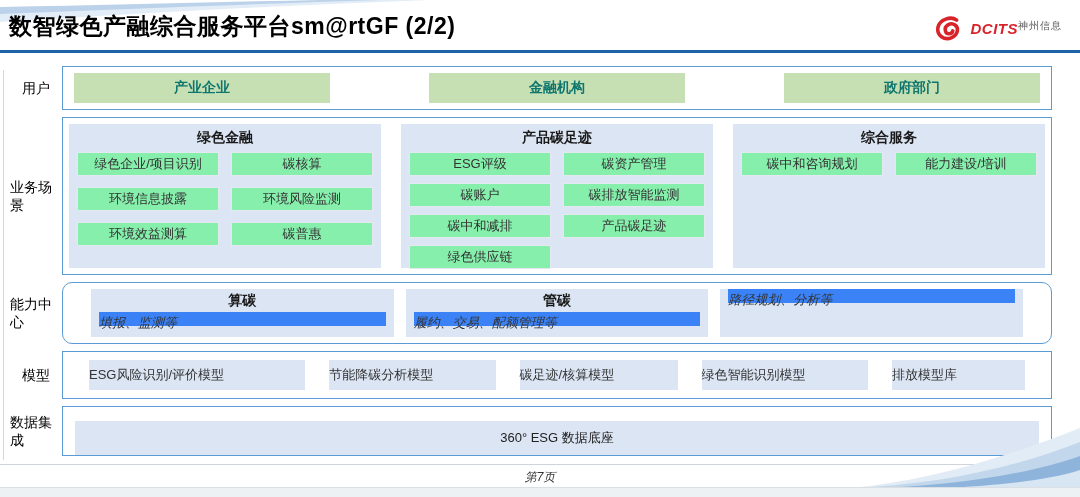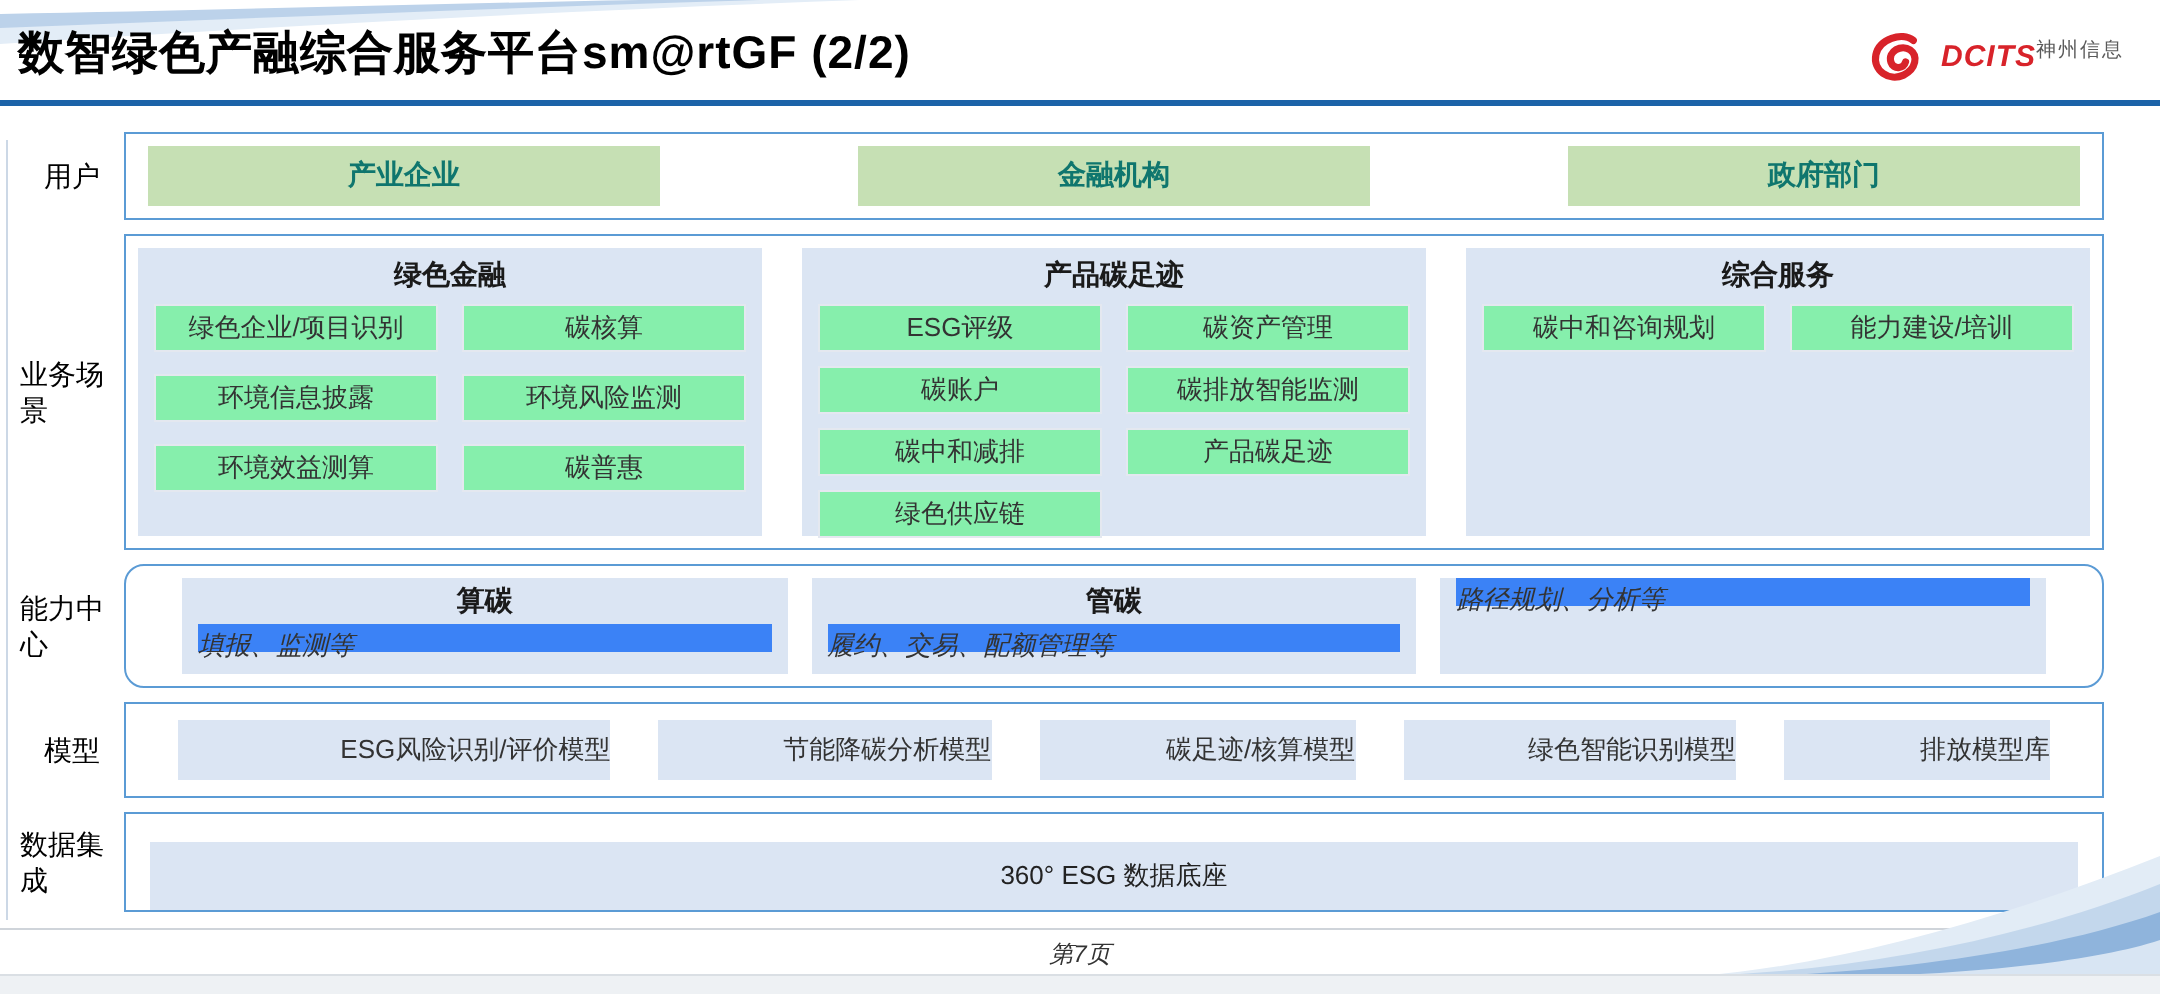--- a/index.html
+++ b/index.html
@@ -55,21 +55,21 @@
   .cap-box { height:62px; display:flex; gap:12px; padding:6px 28px;border-radius:10px; }
   .cap-panel { flex:1; background:#dbe5f3; }
   .cap-title { text-align:center; font-size:14px; font-weight:bold; color:#1a1a1a; padding:3px 0 2px; }
   .cap-desc {
     background:#3b82f6; margin:0 8px; height:14px; line-height:22px;
     text-align:left; font-size:13px; font-style:italic; color:#333;
   }
   
   .models-box { height:48px; display:flex; align-items:center; gap:24px; padding:0 26px; }
   .model-chip {
-    background:#dbe5f3; height:30px; line-height:30px; text-align:right;
+    background:#dbe5f3; height:30px; line-height:30px; text-align:left;
     font-size:13px; color:#333; white-space:nowrap;
   }
   .m1 { flex:1.3; } .m2 { flex:1; } .m3 { flex:0.95; } .m4 { flex:1; } .m5 { flex:0.8; }
   
   .data-box { height:50px; display:flex; align-items:flex-end; padding:0 12px; }
   .data-chip {
     flex:1; background:#dbe5f3; height:34px; line-height:34px;
     text-align:center; font-size:13px; color:#222;
   }
   

